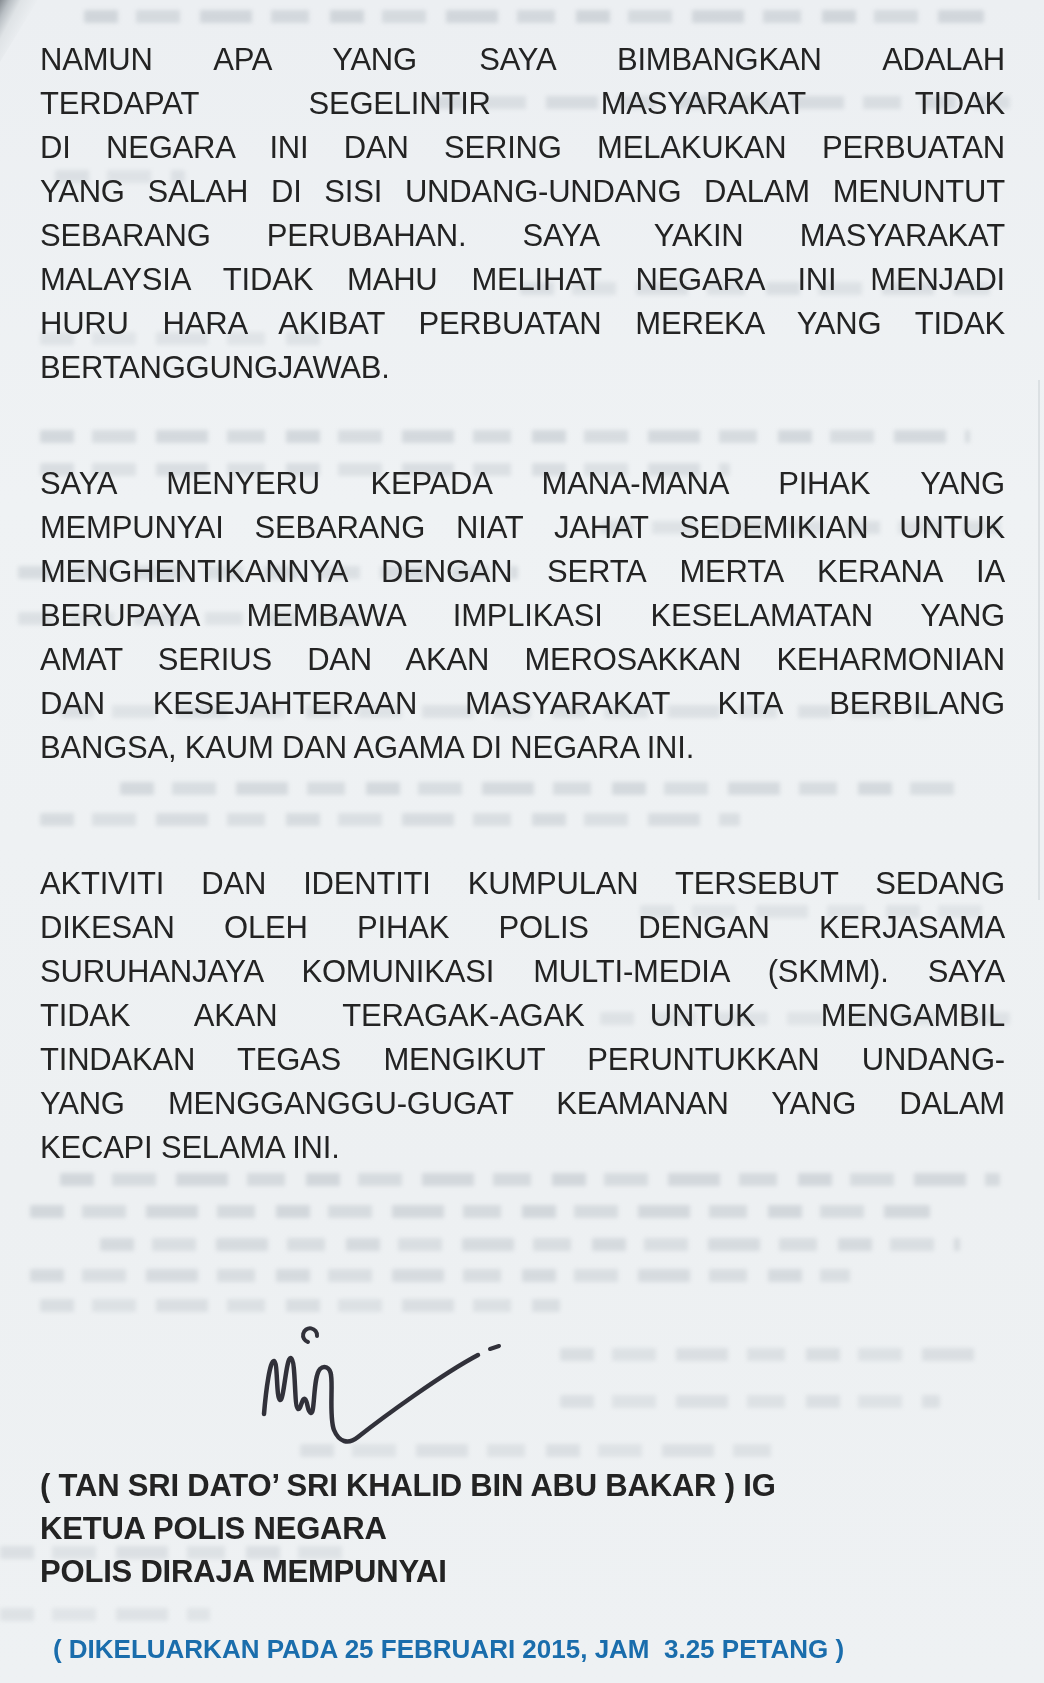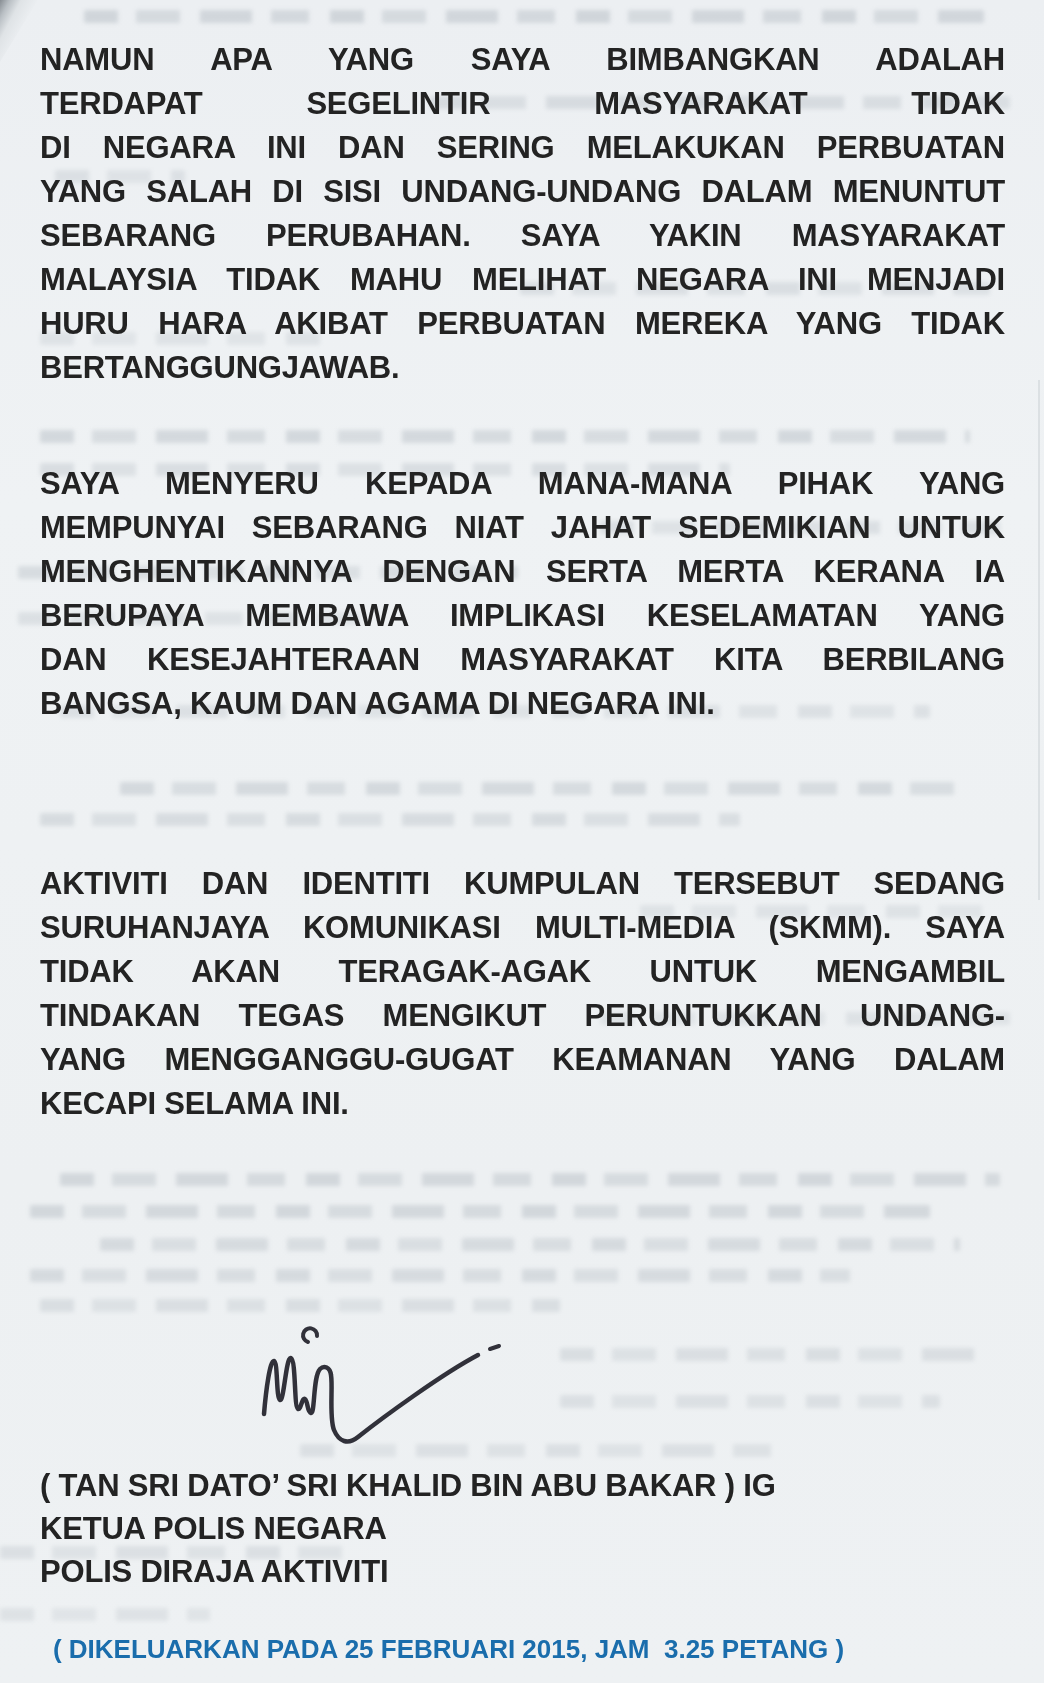--- a/index.html
+++ b/index.html
@@ -32,21 +32,21 @@
     filter:blur(2px);
     background:repeating-linear-gradient(90deg,
       #a7b0b8 0 34px, transparent 34px 52px,
       #b3bbc2 52px 96px, transparent 96px 116px,
       #aab2ba 116px 168px, transparent 168px 187px,
       #b0b8bf 187px 225px, transparent 225px 246px);
   }
   .body-text{
     position:absolute;left:40px;width:965px;
     color:var(--ink);
-    font-weight:bold;
+    font-weight:normal;
     font-size:31px;line-height:44px;
     letter-spacing:-0.2px;
   }
   .line{white-space:nowrap;}
   .line.just{white-space:normal;text-align:justify;text-align-last:justify;}
   .footer-block{
     position:absolute;left:40px;width:965px;
     color:var(--ink);font-weight:bold;
     font-size:31px;line-height:43px;letter-spacing:-0.2px;
   }
@@ -101,26 +101,28 @@
     <div class="line just">MALAYSIA TIDAK MAHU MELIHAT NEGARA INI MENJADI</div>
     <div class="line just">HURU HARA AKIBAT PERBUATAN MEREKA YANG TIDAK</div>
     <div class="line">BERTANGGUNGJAWAB.</div>
   </div>
 
   <div class="body-text" style="top:462px">
     <div class="line just">SAYA MENYERU KEPADA MANA-MANA PIHAK YANG</div>
     <div class="line just">MEMPUNYAI SEBARANG NIAT JAHAT SEDEMIKIAN UNTUK</div>
     <div class="line just">MENGHENTIKANNYA DENGAN SERTA MERTA KERANA IA</div>
     <div class="line just">BERUPAYA MEMBAWA IMPLIKASI KESELAMATAN YANG</div>
+    <div class="line just">AMAT SERIUS DAN AKAN MEROSAKKAN KEHARMONIAN</div>
     <div class="line just">DAN KESEJAHTERAAN MASYARAKAT KITA BERBILANG</div>
     <div class="line">BANGSA, KAUM DAN AGAMA DI NEGARA INI.</div>
   </div>
 
   <div class="body-text" style="top:862px">
     <div class="line just">AKTIVITI DAN IDENTITI KUMPULAN TERSEBUT SEDANG</div>
+    <div class="line just">DIKESAN OLEH PIHAK POLIS DENGAN KERJASAMA</div>
     <div class="line just">SURUHANJAYA KOMUNIKASI MULTI-MEDIA (SKMM). SAYA</div>
     <div class="line just">TIDAK AKAN TERAGAK-AGAK UNTUK MENGAMBIL</div>
     <div class="line just">TINDAKAN TEGAS MENGIKUT PERUNTUKKAN UNDANG-</div>
     <div class="line just">YANG MENGGANGGU-GUGAT KEAMANAN YANG DALAM</div>
     <div class="line">KECAPI SELAMA INI.</div>
   </div>
 
   <div class="signature-wrap">
     <svg viewBox="0 0 260 130" fill="none" xmlns="http://www.w3.org/2000/svg">
       <path d="M58 24 a7 7 0 1 1 9 -6" stroke="#31313a" stroke-width="4" stroke-linecap="round"></path>
@@ -136,18 +138,18 @@
                C83 68 79 100 84 112
                C89 124 98 127 108 119
                C132 100 192 56 228 37" stroke="#31313a" stroke-width="4.5" stroke-linecap="round" stroke-linejoin="round"></path>
       <path d="M240 31 l9 -3" stroke="#31313a" stroke-width="4" stroke-linecap="round"></path>
     </svg>
   </div>
 
   <div class="footer-block" style="top:1464px">
     <div class="line">( TAN SRI DATO’ SRI KHALID BIN ABU BAKAR ) IG</div>
     <div class="line">KETUA POLIS NEGARA</div>
-    <div class="line">POLIS DIRAJA AKTIVITI</div>
+    <div class="line">POLIS DIRAJA MEMPUNYAI</div>
   </div>
 
   <div class="release" style="top:1634px">( DIKELUARKAN PADA 25 FEBRUARI 2015, JAM  3.25 PETANG )</div>
 
 </div>
 
 </body></html>

